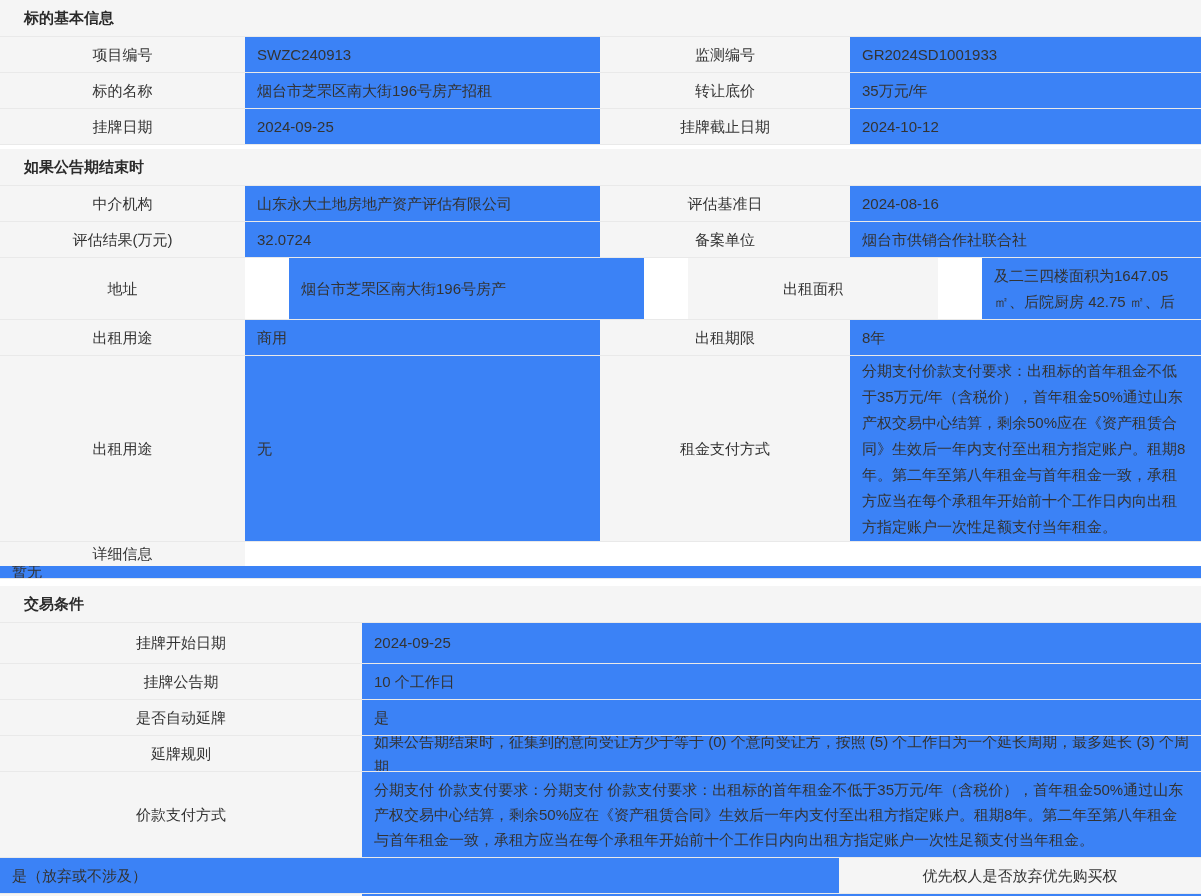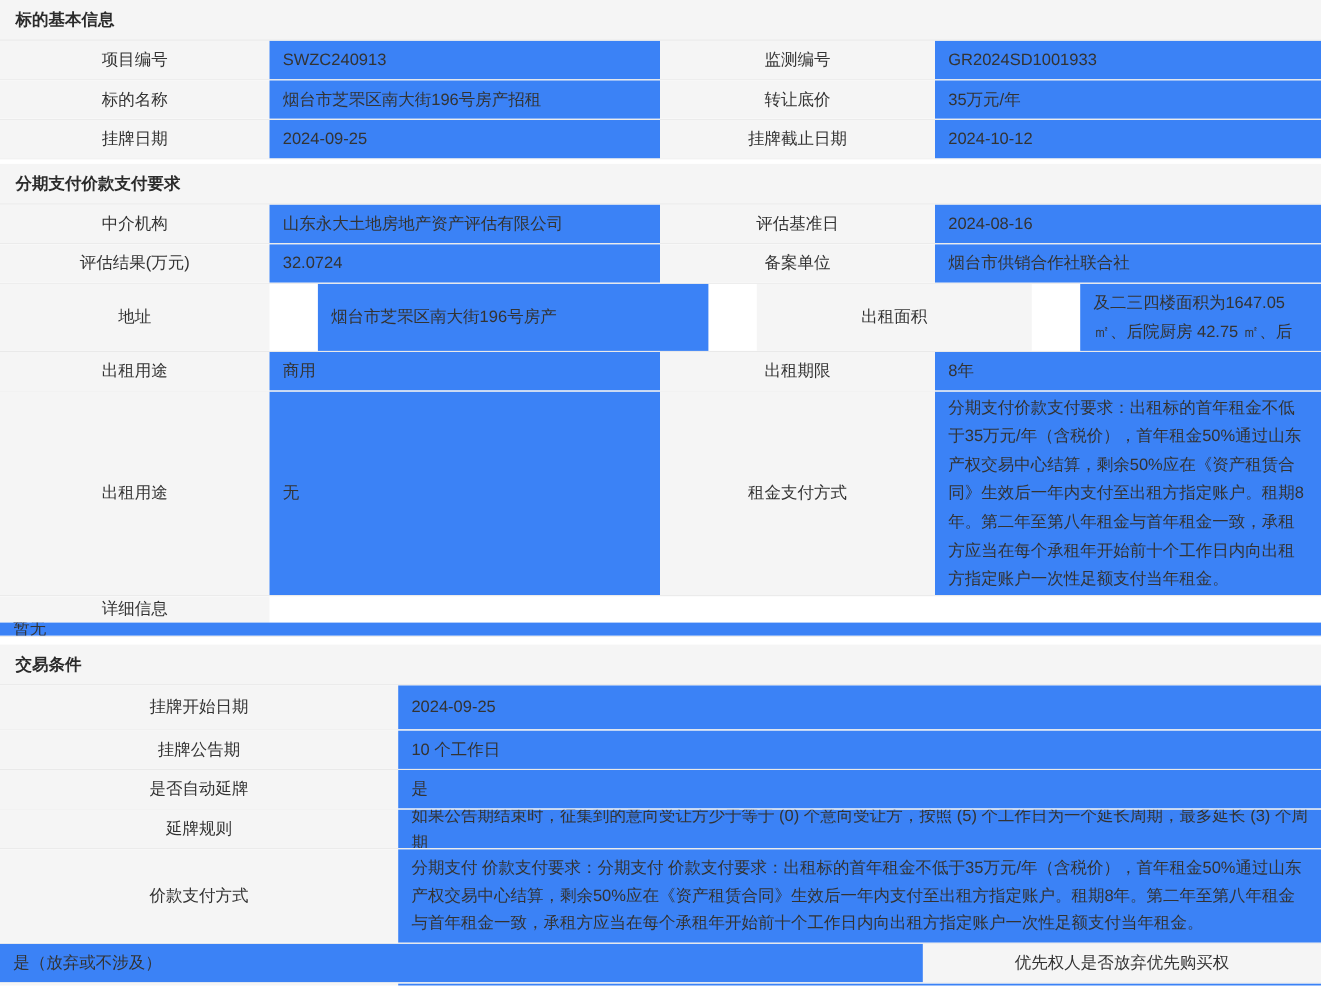--- a/index.html
+++ b/index.html
@@ -9,21 +9,21 @@
     font-family: "Liberation Sans", "DejaVu Sans", sans-serif;
     font-size: 15px;
     color: #333333;
   }
   .sec-header {
     height: 37px;
     background: #f5f5f5;
     border-bottom: 1px solid #e9e9e9;
     display: flex;
     align-items: center;
-    padding-left: 14px;
+    padding-left: 24px;
     font-weight: bold;
     font-size: 15px;
     color: #2b2b2b;
     font-family: Liberation Serif, serif;
   }
   .row {
     display: flex;
     border-bottom: 1px solid #e9e9e9;
     overflow: hidden;
   }
@@ -82,21 +82,21 @@
     <div class="cell lbl w-lbl1">挂牌日期</div>
     <div class="cell val w-val1">2024-09-25</div>
     <div class="cell lbl w-lbl2">挂牌截止日期</div>
     <div class="cell val w-val2">2024-10-12</div>
   </div>
 </div>
 
 <div class="gap1"></div>
 
 <div class="section">
-  <div class="sec-header">分期支付价款支付要求</div>
+  <div class="sec-header">如果公告期结束时</div>
 
   <div class="row h36">
     <div class="cell lbl w-lbl1">中介机构</div>
     <div class="cell val w-val1">山东永大土地房地产资产评估有限公司</div>
     <div class="cell lbl w-lbl2">评估基准日</div>
     <div class="cell val w-val2">2024-08-16</div>
   </div>
   <div class="row h36">
     <div class="cell lbl w-lbl1">评估结果(万元)</div>
     <div class="cell val w-val1">32.0724</div>

